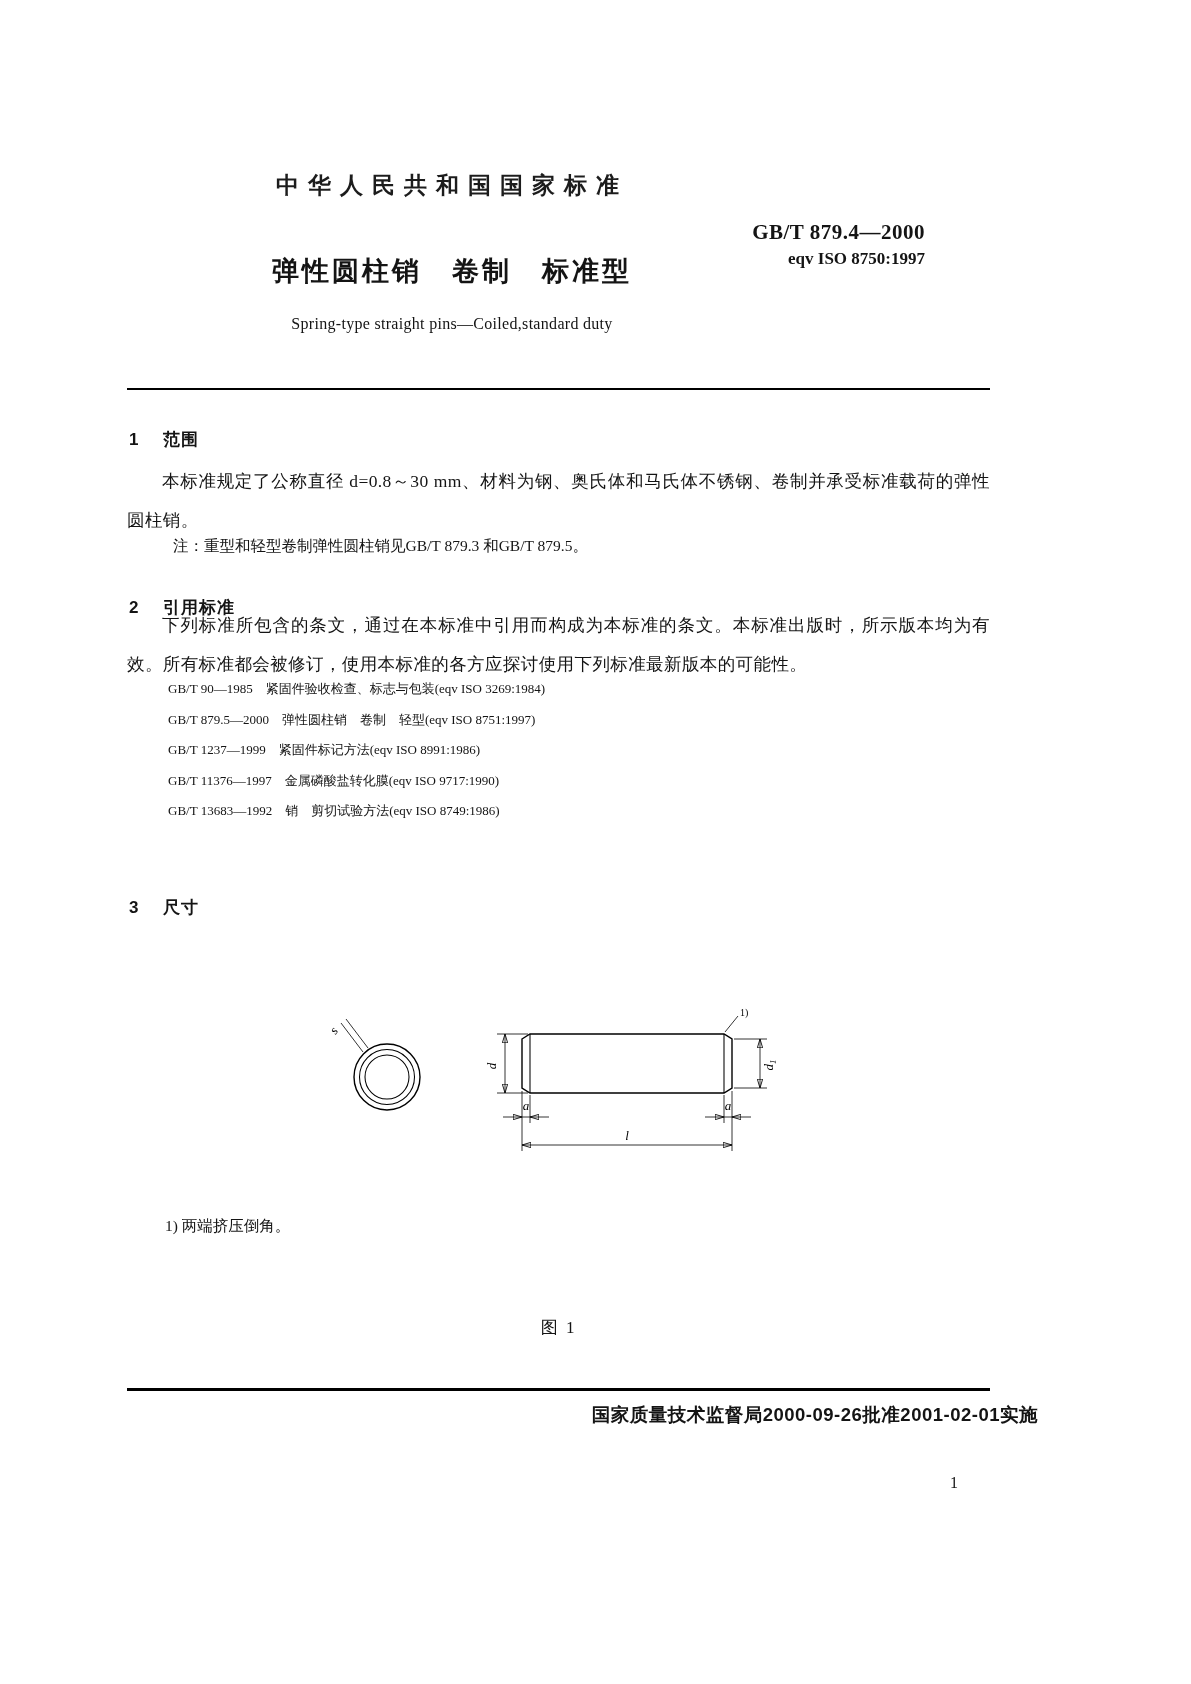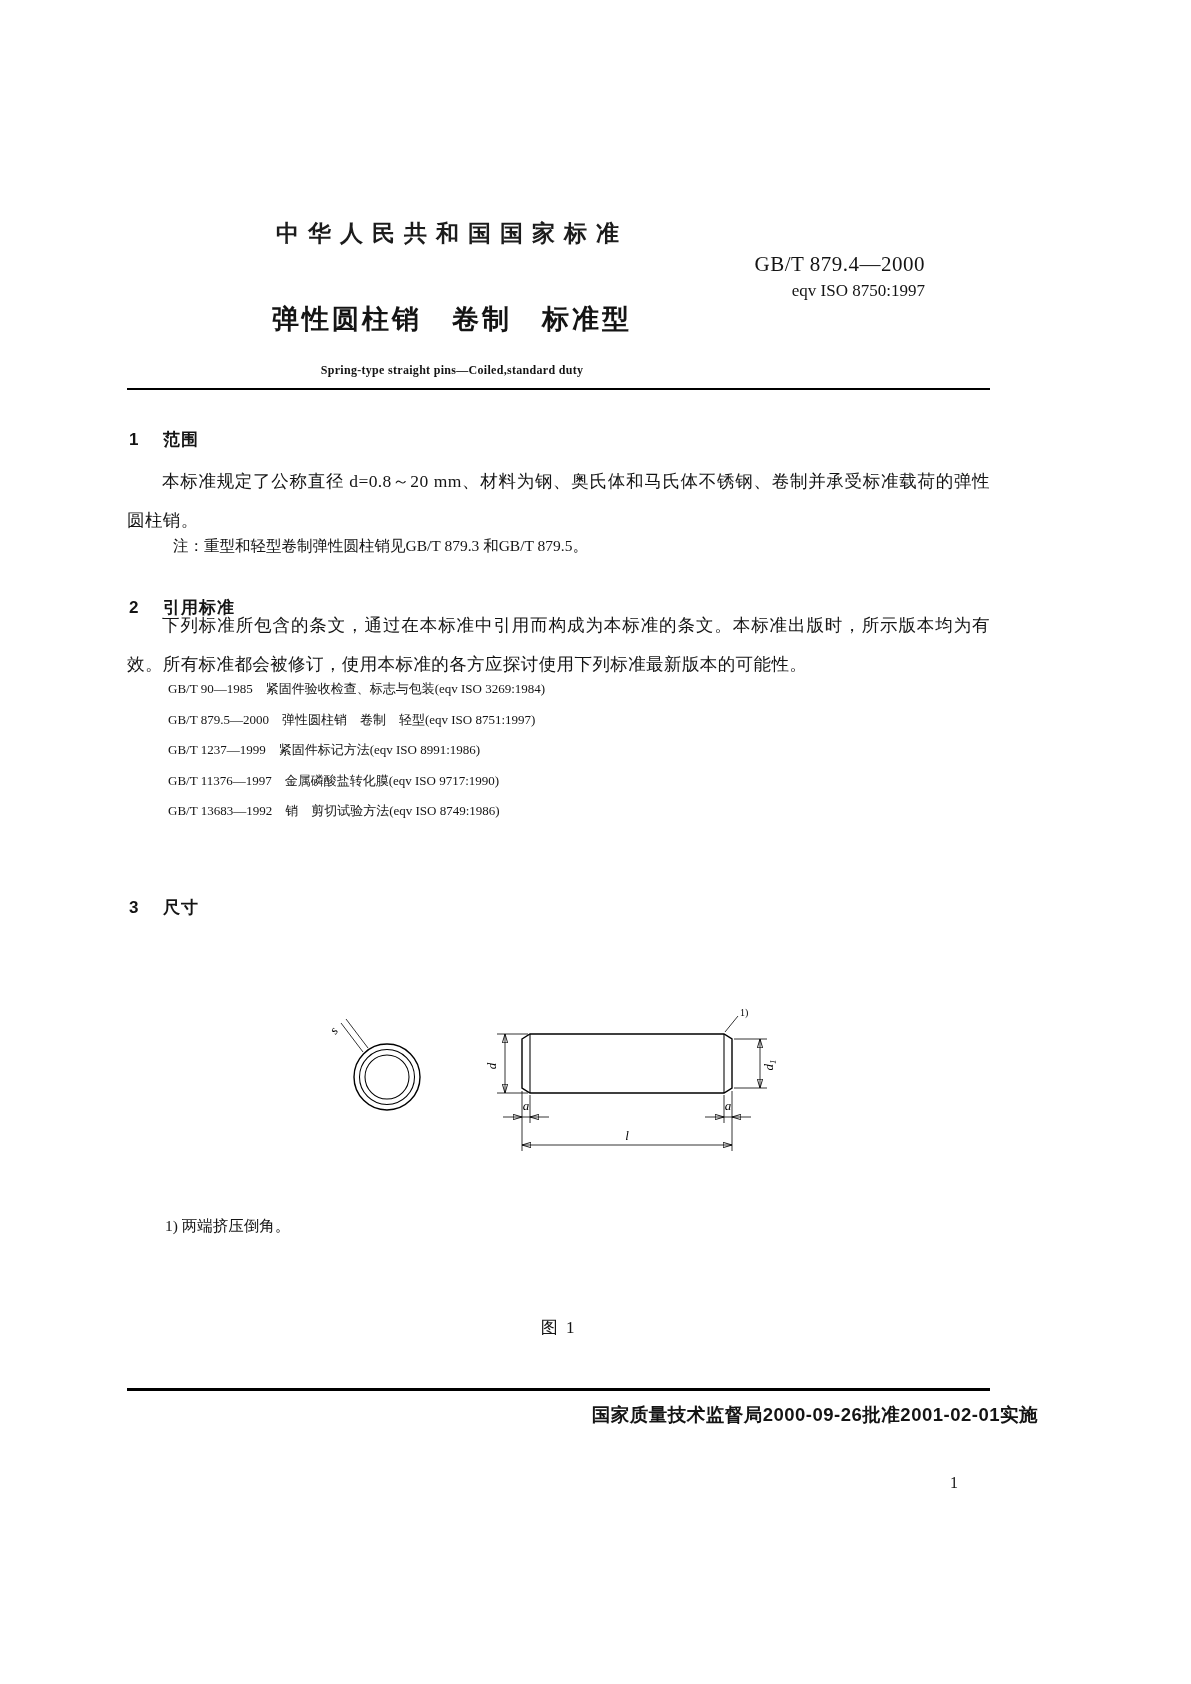--- a/index.html
+++ b/index.html
@@ -11,30 +11,29 @@
   }
   .page { position:absolute; left:0; top:0; width:1191px; height:1684px; background:#fff; }
   .content { position:absolute; left:127px; top:0; width:863px; height:1684px; }
 
   
   .header-center { position:absolute; left:18px; top:170px; width:614px; text-align:center; }
   .country-title {
     font-family:"Liberation Sans","DejaVu Sans",sans-serif;
     font-size:23px; font-weight:600; letter-spacing:9px; color:#1c1c1c;
     white-space:nowrap;
-    margin-top:48px;
   }
   .doc-title {
     margin-top:52px;
     font-family:"Liberation Sans","DejaVu Sans",sans-serif;
     font-size:27px; font-weight:700; letter-spacing:3px; white-space:nowrap;
   }
-  .english-title { margin-top:26px; font-size:12px; font-weight:700; letter-spacing:0.3px; }
-
-  .std-block { position:absolute; left:530px; top:220px; width:268px; text-align:right; font-weight:400;margin-top:32px; }
+  .english-title { margin-top:26px; font-size:16px; font-weight:400; letter-spacing:0.3px; }
+
+  .std-block { position:absolute; left:530px; top:220px; width:268px; text-align:right; font-weight:700; }
   .std-code { font-size:21px; letter-spacing:0.5px; }
   .std-eqv  { font-size:17px; margin-top:4px; }
 
   .head-rule { position:absolute; left:0; top:388px; width:863px; height:2px; background:#000; }
 
   
   .sec-head {
     position:absolute; left:2px;
     font-family:"Liberation Sans","DejaVu Sans",sans-serif;
     font-size:17px; font-weight:700; letter-spacing:1px;
@@ -95,21 +94,21 @@
     <div class="std-block">
       <div class="std-code">GB/T 879.4—2000</div>
       <div class="std-eqv">eqv ISO 8750:1997</div>
     </div>
 
     <div class="head-rule"></div>
 
     <div class="sec-head" id="s1-head">
       <span class="num">1</span><span>范围</span>
     </div>
-    <div class="para" id="s1-para">本标准规定了公称直径 d=0.8～20 mm、材料为钢、奥氏体和马氏体不锈钢、卷制并承受标准载荷的弹性圆柱销。</div>
+    <div class="para" id="s1-para">本标准规定了公称直径 d=0.8～30 mm、材料为钢、奥氏体和马氏体不锈钢、卷制并承受标准载荷的弹性圆柱销。</div>
     <div class="note">注：重型和轻型卷制弹性圆柱销见GB/T 879.3 和GB/T 879.5。</div>
 
     <div class="sec-head" id="s2-head">
       <span class="num">2</span><span>引用标准</span>
     </div>
     <div class="para" id="s2-para">下列标准所包含的条文，通过在本标准中引用而构成为本标准的条文。本标准出版时，所示版本均为有效。所有标准都会被修订，使用本标准的各方应探讨使用下列标准最新版本的可能性。</div>
 
     <div class="refs">
       <div class="ref-item">GB/T 90—1985　紧固件验收检查、标志与包装(eqv ISO 3269:1984)</div>
       <div class="ref-item">GB/T 879.5—2000　弹性圆柱销　卷制　轻型(eqv ISO 8751:1997)</div>

